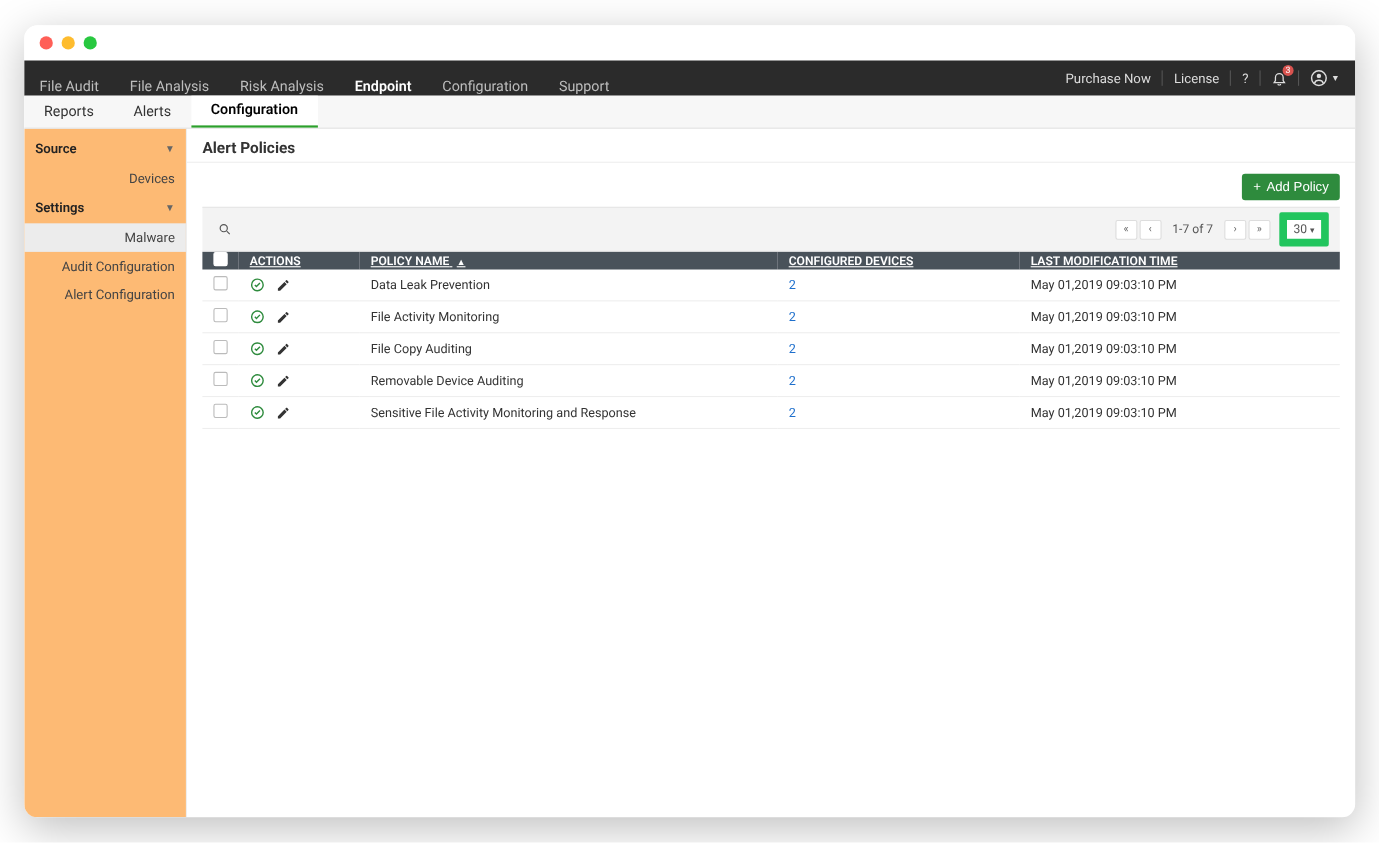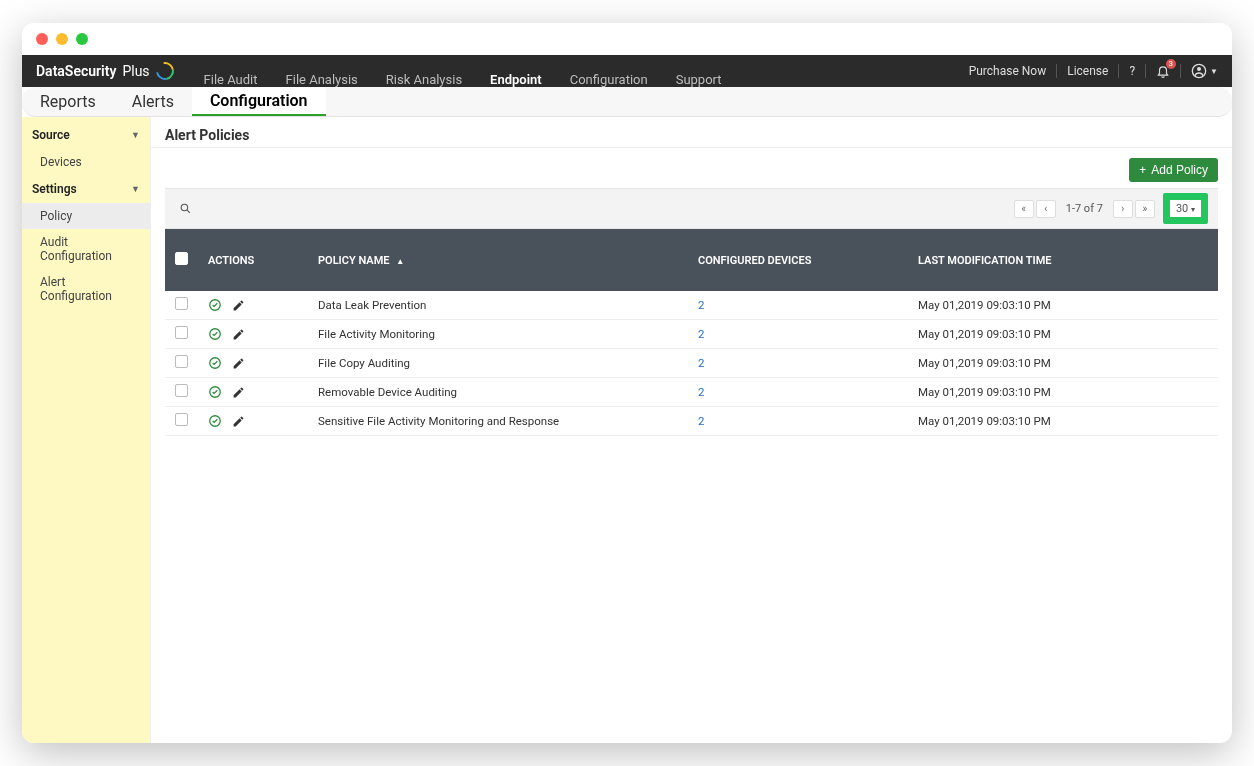--- a/index.html
+++ b/index.html
@@ -70,37 +70,36 @@
   .bell-wrap { position: relative; }
   .badge { position:absolute; top:-5px; right:-6px; background:#d9534f; color:#fff; font-size:8px; padding:1px 3px; border-radius:6px; line-height:1;}
   .nav-link { cursor:pointer; }
 
   .subnav {
     height: 30px;
     border-bottom: 1px solid #e3e3e3;
     display: flex;
     align-items: stretch;
     background: #f7f7f7;
-    font-size: 16px;
-    border-radius: 14px;
+    font-size: 13px;
   }
   .sub-item {
     display:flex; align-items:center; padding: 0 18px; color:#333; cursor:pointer;
   }
   .sub-item.active {
     color:#000; font-weight:600; border-bottom: 2px solid #2ca02c;
     background:#fff;
   }
 
   .content {
     flex:1; display:flex; overflow:hidden;
   }
   .sidebar {
-    width: 129px; border-right:1px solid #eee; background:#fef9c3;
-    padding-top: 4px; font-size:12px;
+    width: 148px; border-right:1px solid #eee; background:#fdba74;
+    padding-top: 4px; font-size:12px;text-align:right;
   }
   .side-hdr {
     padding: 7px 10px; font-weight:600; color:#222;
     display:flex; justify-content:space-between; align-items:center; cursor:pointer;
   }
   .caret { font-size:9px; color:#666; }
   .side-link {
     padding: 6px 10px 6px 18px; color:#444; cursor:pointer;
   }
   .side-link.active { background:#ececec; }
@@ -132,22 +131,23 @@
     border:1px solid #ddd; background:#fff; color:#666; cursor:pointer; font-size:10px; border-radius:2px;
   }
   .pg-info { padding: 0 8px; }
   .pg-size { border:7px solid #22c55e; background:#fff; padding:2px 6px; margin-left:6px; cursor:pointer; border-radius:2px;}
 
   .grid {
     margin: 0 14px;
     border-collapse: collapse; width: calc(100% - 28px); font-size:11.5px;
   }
   .grid thead th {
-    background:#49525a; color:#fff; text-align:left; padding:23px 10px; font-weight:600; font-size:11px;
+    background:#49525a; color:#fff; text-align:left; padding:0 10px; font-weight:600; font-size:11px;
     text-transform: uppercase;
+    text-decoration: underline;
   }
   .grid thead th:first-child { width:32px; }
   .grid tbody td {
     border-bottom:1px solid #eee; padding:6px 10px; vertical-align:middle;
   }
   .chk { width:13px; height:13px; border:1px solid #bbb; border-radius:2px; display:inline-block; background:#fff;}
   .chk-h { border-color:#fff; }
   .act-icons { display:flex; gap:10px; align-items:center; }
   .col-devices a { color:#1e6fcc; text-decoration:none; cursor:pointer;}
   .sort-arrow { font-size:8px; margin-left:4px;}
@@ -158,25 +158,20 @@
 
 <div class="frame">
 
   <div class="mac-bar">
     <span class="dot red"></span>
     <span class="dot yellow"></span>
     <span class="dot green"></span>
   </div>
 
   <div class="topnav">
-    <div class="brand">
-      <span>DataSecurity</span>
-        <span style="font-weight:400"> Plus</span>
-      <span class="logo-swoosh"></span>
-    </div>
     <div class="nav-items">
       <div class="nav-item">File Audit</div>
       <div class="nav-item">File Analysis</div>
       <div class="nav-item">Risk Analysis</div>
       <div class="nav-item active">Endpoint</div>
       <div class="nav-item">Configuration</div>
       <div class="nav-item">Support</div>
     </div>
     <div class="nav-right">
       <span class="nav-link">Purchase Now</span>
@@ -215,21 +210,21 @@
       <div class="side-hdr">
         <span>Source</span>
         <span class="caret">▼</span>
       </div>
       <div class="side-link">Devices</div>
 
       <div class="side-hdr">
         <span>Settings</span>
         <span class="caret">▼</span>
       </div>
-      <div class="side-link active">Policy</div>
+      <div class="side-link active">Malware</div>
       <div class="side-link">Audit Configuration</div>
       <div class="side-link">Alert Configuration</div>
     </div>
 
     <div class="main">
       <div class="page-title">Alert Policies</div>
 
       <div class="actions-bar">
         <button class="btn-add">
           <span>+</span>

